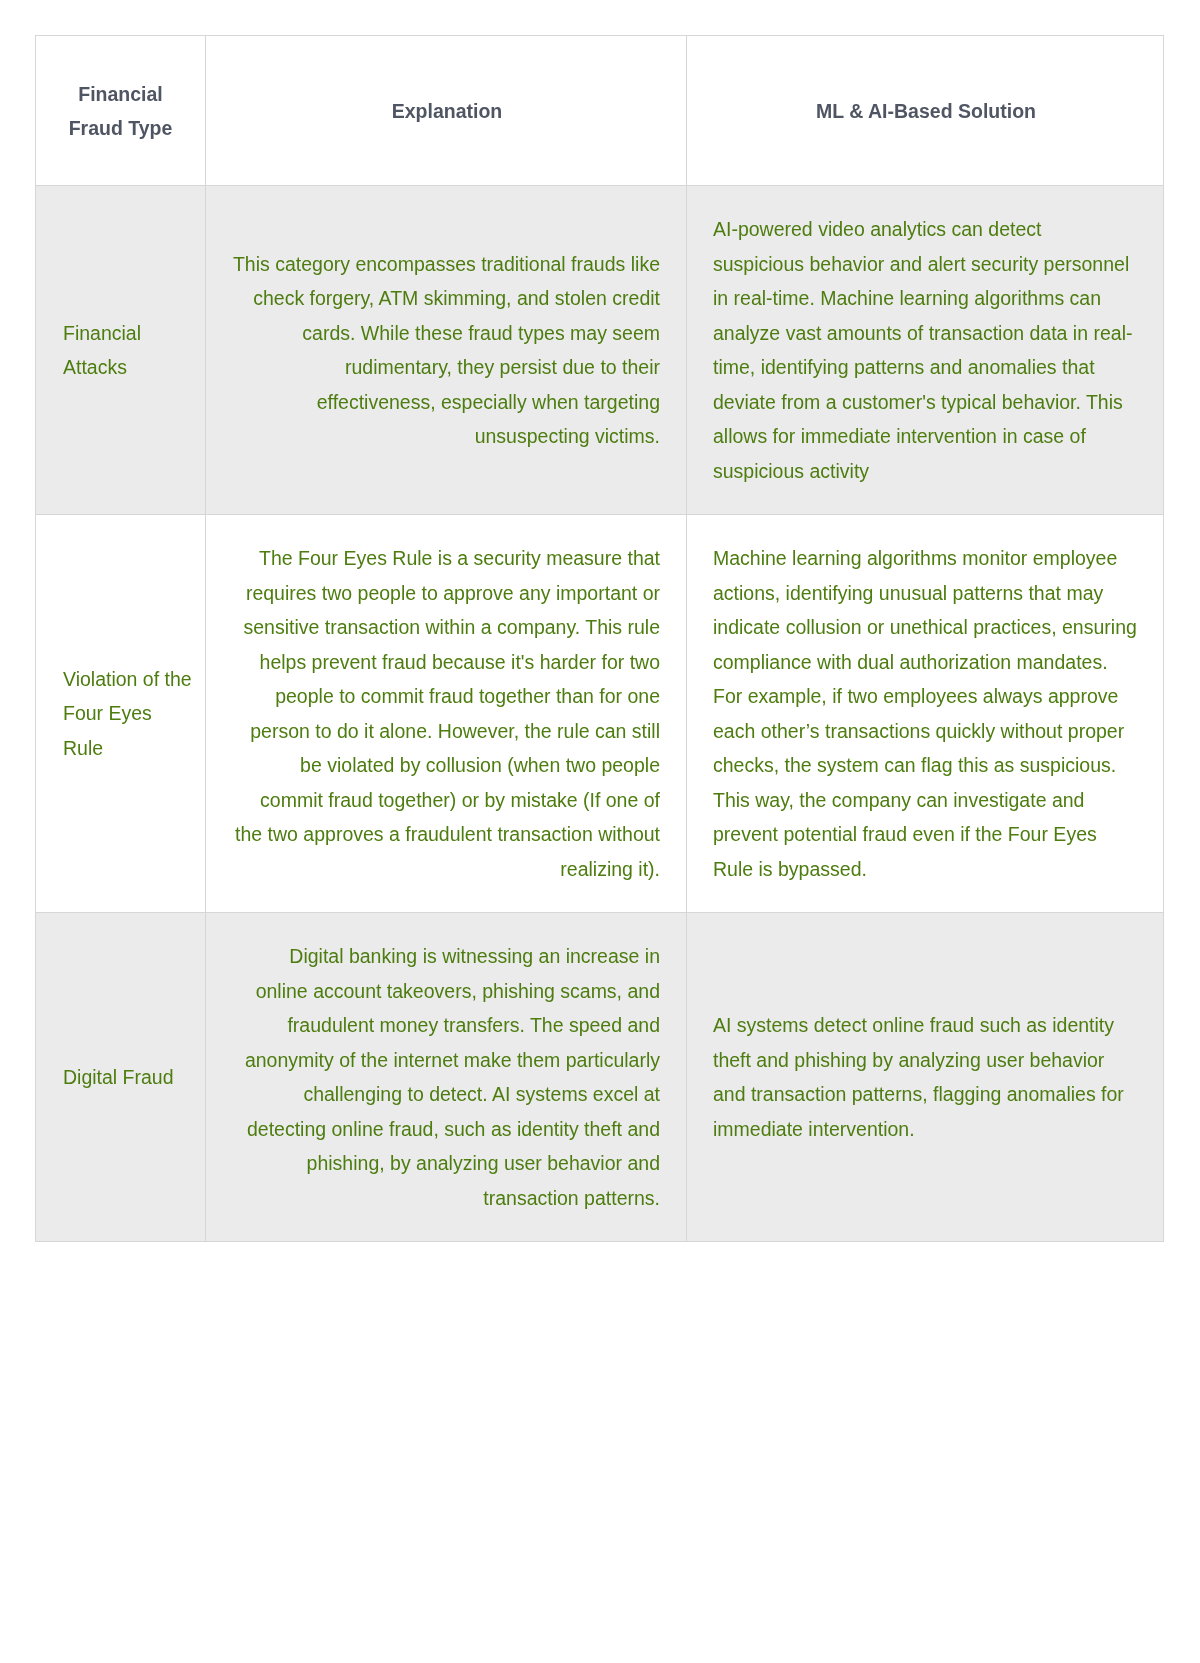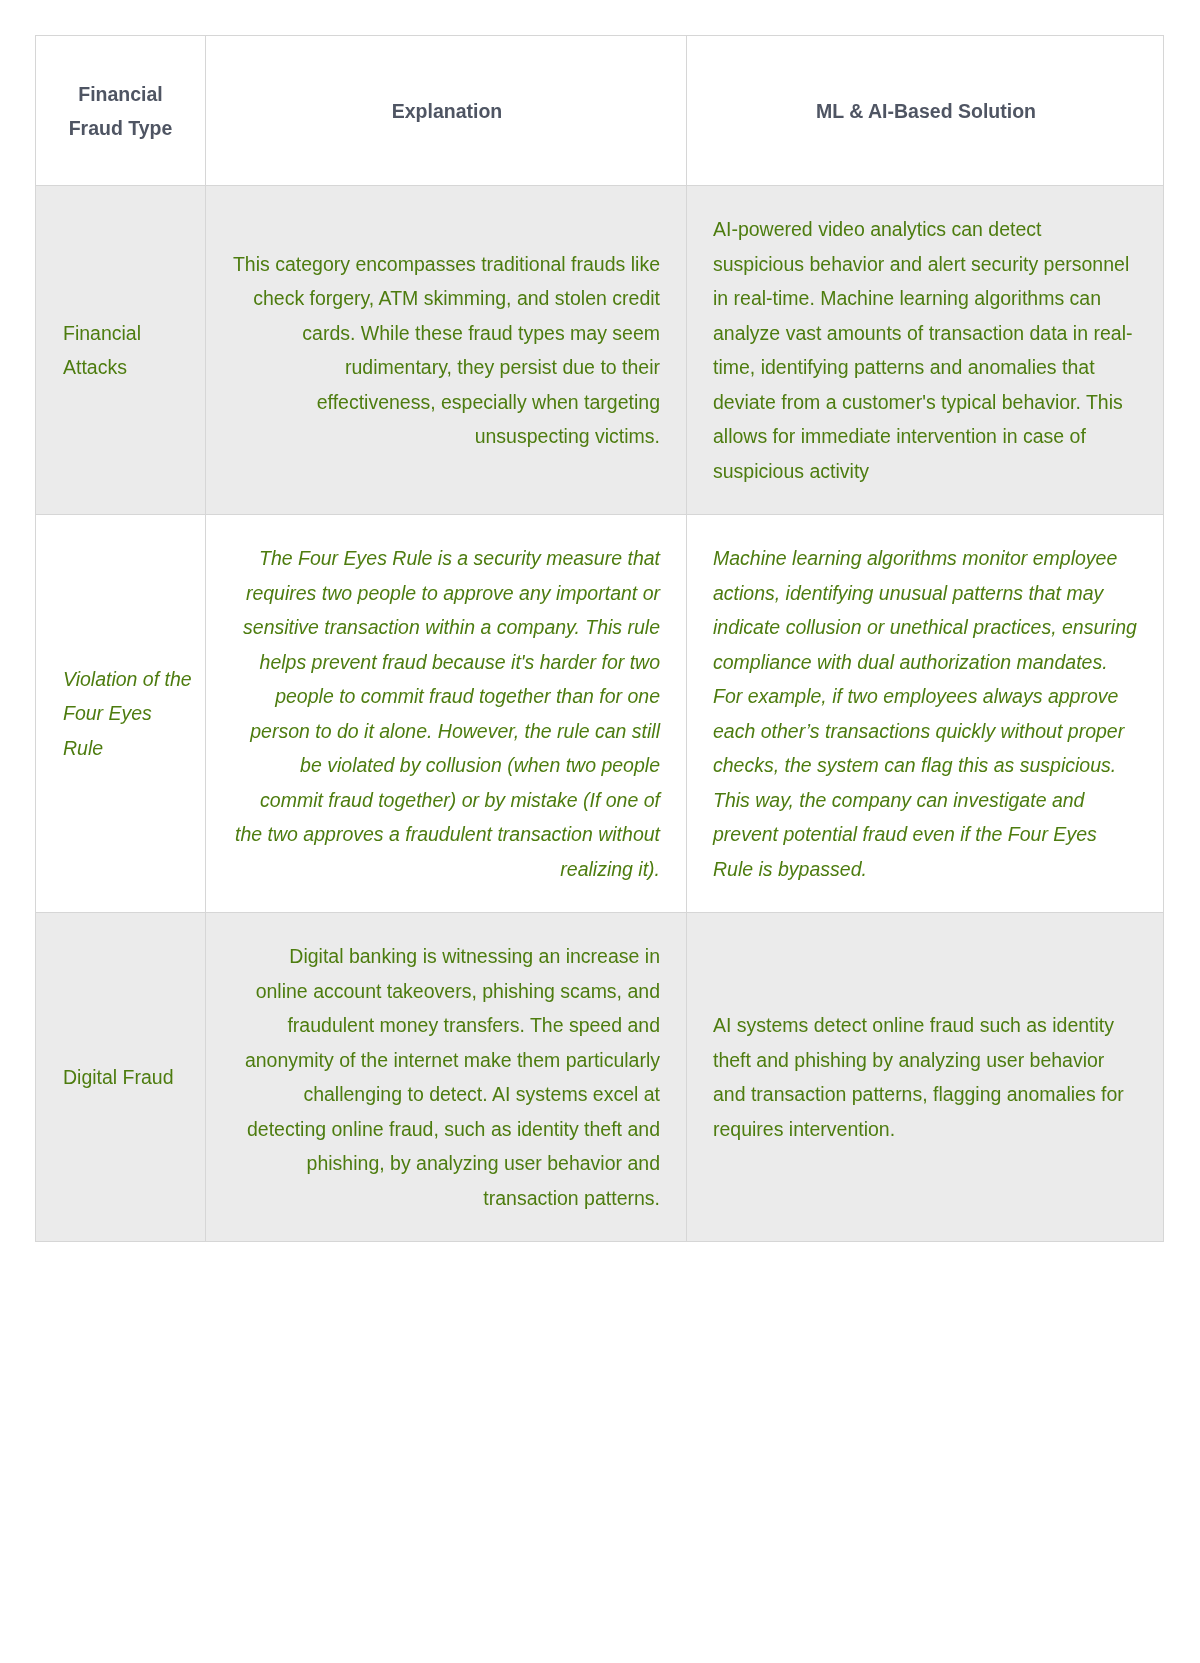--- a/index.html
+++ b/index.html
@@ -62,21 +62,21 @@
     color: #4d7c0f;
     font-size: 19.5px;
     line-height: 34.5px;
     font-weight: normal;
     vertical-align: middle;
     padding: 26px 24px 26px 24px;
     box-sizing: border-box;
   }
 
   tbody tr.row-shaded td { background: #ebebeb; }
-  tbody tr.row-plain  td { background: #ffffff; font-style: italic; }
+  tbody tr.row-plain  td { background: #ffffff; }
 
   td.cell-type {
     padding-left: 27px;
     padding-right: 12px;
   }
   td.cell-expl {
     padding-left: 26px;
     padding-right: 26px;
     text-align: right;
   }
@@ -114,18 +114,18 @@
 
       <tr class="row-plain">
         <td class="cell-type">Violation of the Four Eyes Rule</td>
         <td class="cell-expl">The Four Eyes Rule is a security measure that requires two people to approve any important or sensitive transaction within a company. This rule helps prevent fraud because it's harder for two people to commit fraud together than for one person to do it alone. However, the rule can still be violated by collusion (when two people commit fraud together) or by mistake (If one of the two approves a fraudulent transaction without realizing it).</td>
         <td class="cell-solution">Machine learning algorithms monitor employee actions, identifying unusual patterns that may indicate collusion or unethical practices, ensuring compliance with dual authorization mandates. For example, if two employees always approve each other’s transactions quickly without proper checks, the system can flag this as suspicious. This way, the company can investigate and prevent potential fraud even if the Four Eyes Rule is bypassed.</td>
       </tr>
 
       <tr class="row-shaded">
         <td class="cell-type">Digital Fraud</td>
         <td class="cell-expl">Digital banking is witnessing an increase in online account takeovers, phishing scams, and fraudulent money transfers. The speed and anonymity of the internet make them particularly challenging to detect. AI systems excel at detecting online fraud, such as identity theft and phishing, by analyzing user behavior and transaction patterns.</td>
-        <td class="cell-solution">AI systems detect online fraud such as identity theft and phishing by analyzing user behavior and transaction patterns, flagging anomalies for requires intervention.</td>
+        <td class="cell-solution">AI systems detect online fraud such as identity theft and phishing by analyzing user behavior and transaction patterns, flagging anomalies for immediate intervention.</td>
       </tr>
     </tbody>
   </table>
 
 </div>
 
 </body></html>

